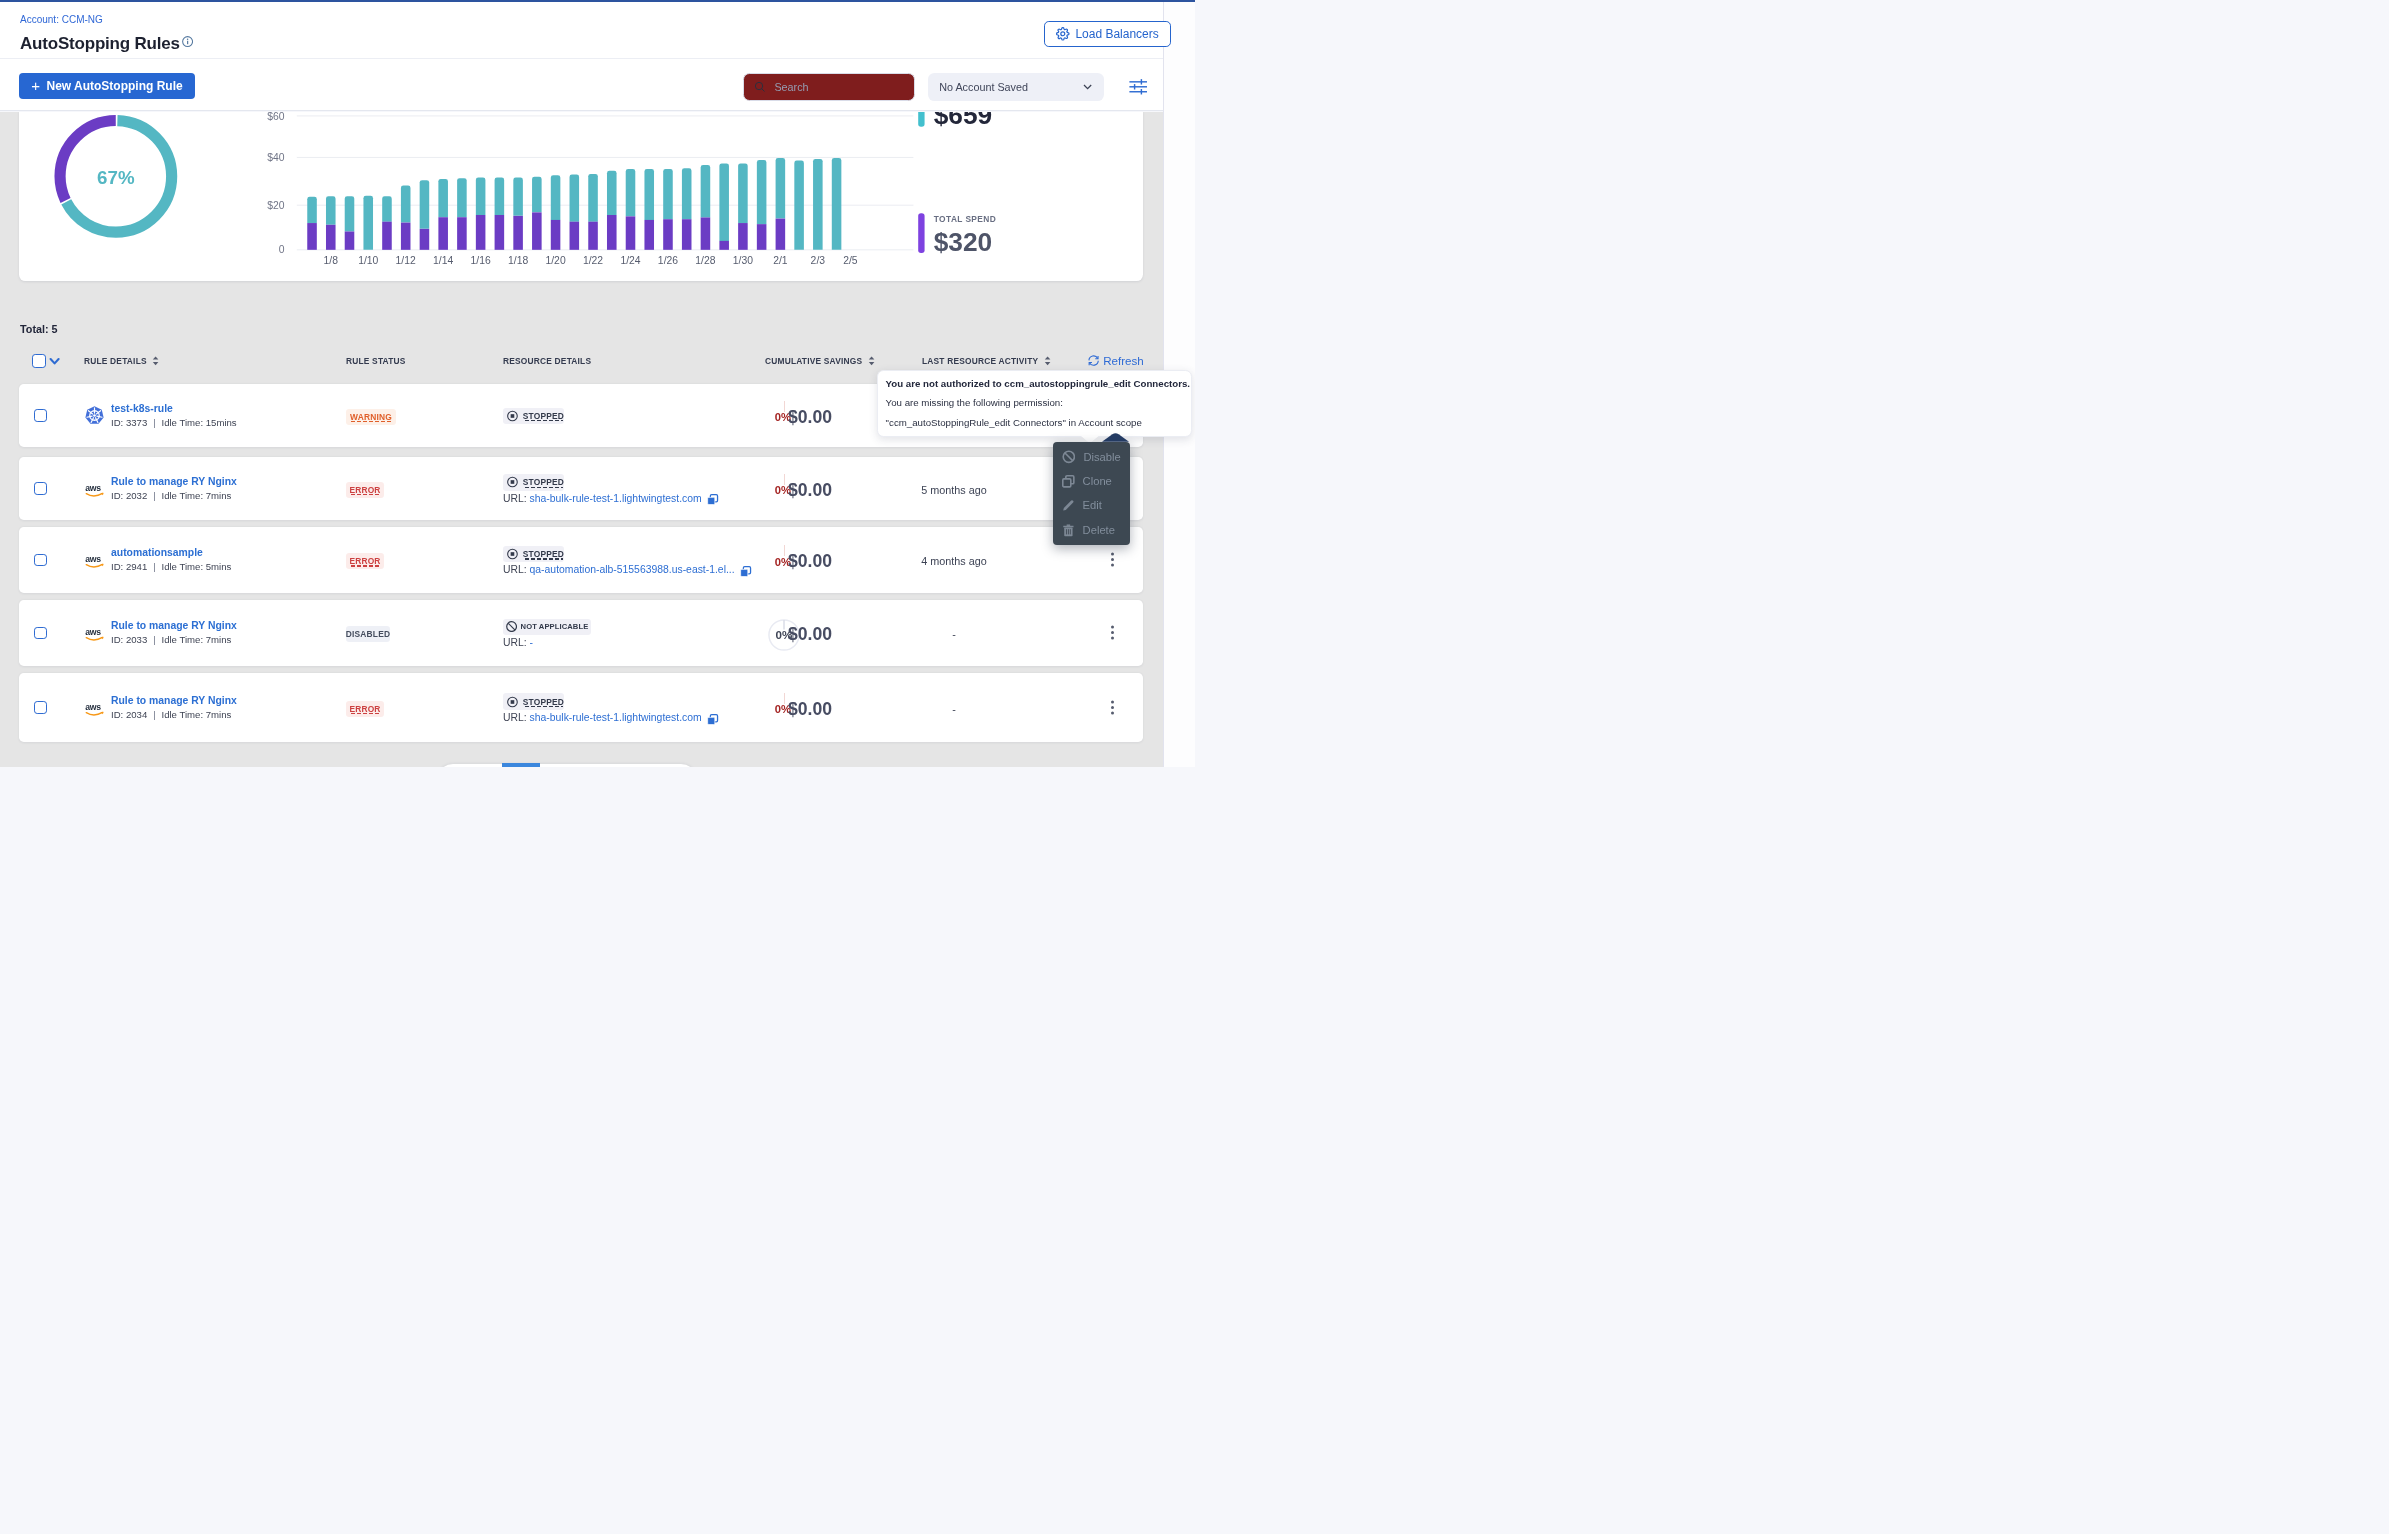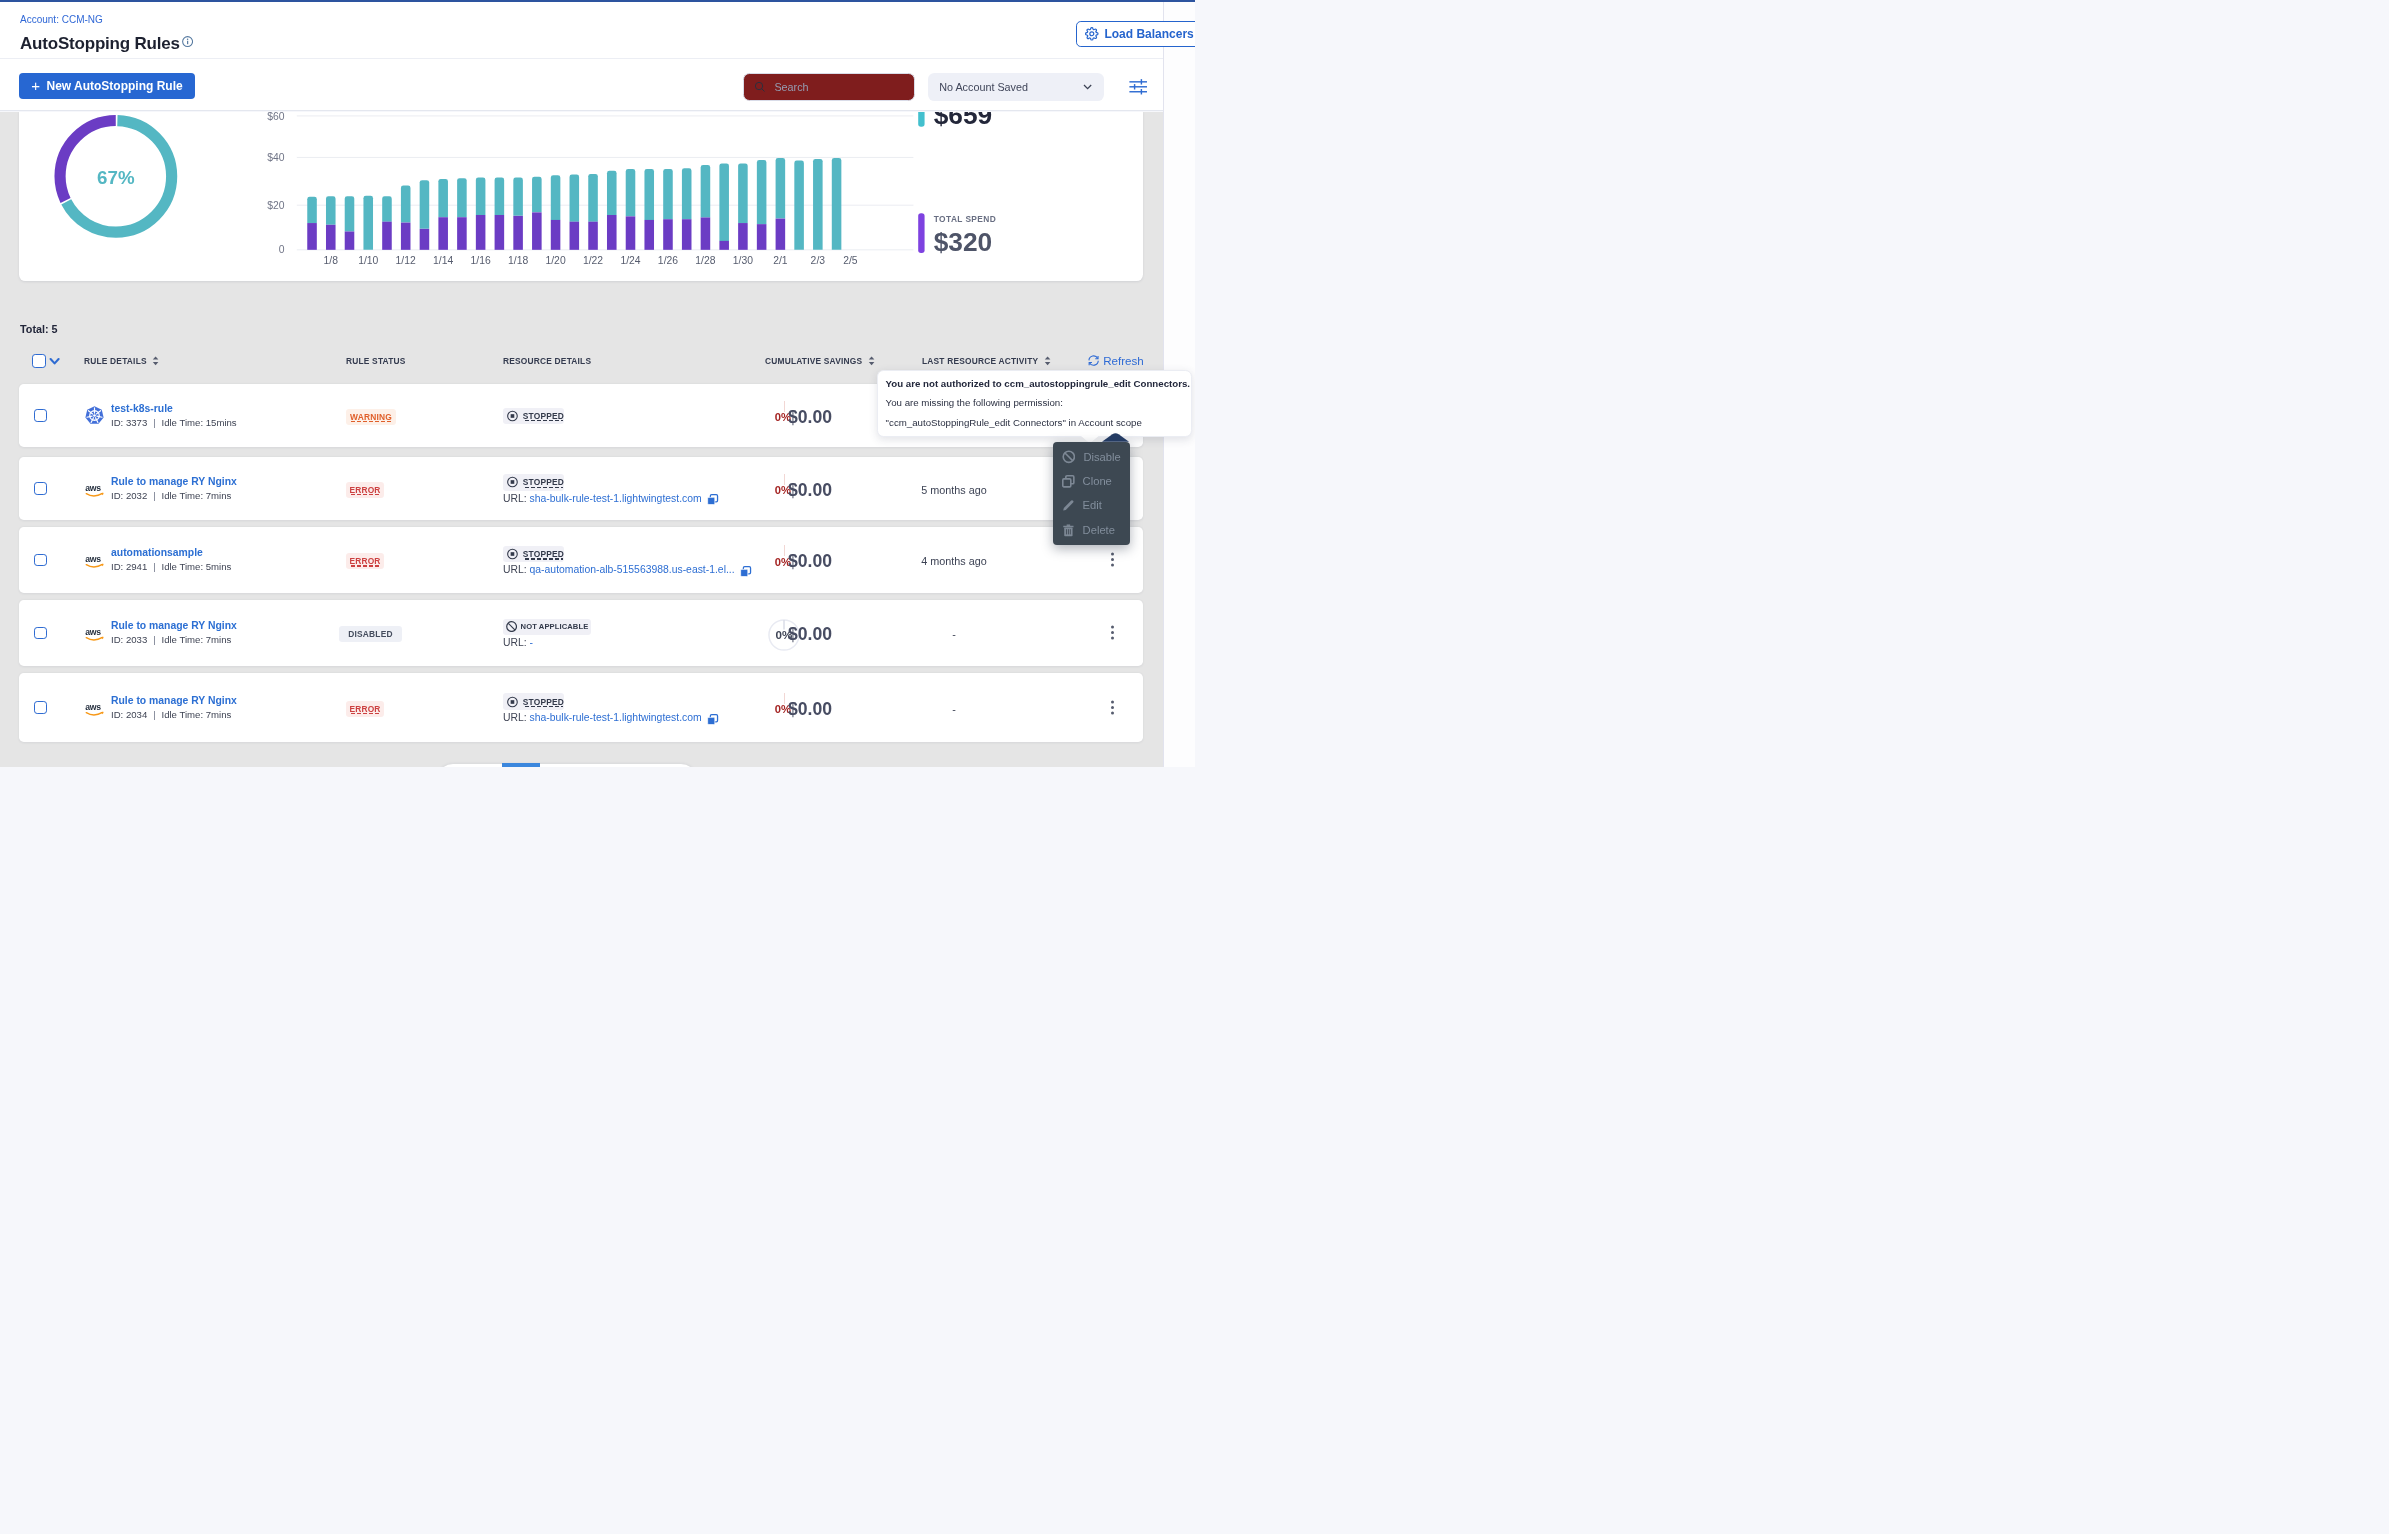--- a/index.html
+++ b/index.html
@@ -6,21 +6,21 @@
 html,body{width:1195px;height:767px;overflow:hidden;background:#f6f7fb;}
 .abs{position:absolute;}
 #page{position:relative;width:1195px;height:767px;}
 #topbar{position:absolute;left:0;top:0;width:1195px;height:2.4px;background:#2d549f;z-index:60;}
 #header{position:absolute;left:0;top:2.4px;width:1163px;height:57px;background:#fff;border-bottom:0.8px solid #eceef4;z-index:50;}
 #toolbar{position:absolute;left:0;top:59px;width:1163px;height:52px;background:#fff;border-bottom:0.8px solid #e4e7ef;z-index:40;}
 #main{position:absolute;left:0;top:112px;width:1164px;height:656px;background:#e5e5e5;overflow:hidden;}
 #gutter{position:absolute;left:1163px;top:2.4px;width:32px;height:765px;background:#fdfdfe;border-left:0.8px solid #e2e3ee;z-index:10;}
 .acctlink{position:absolute;left:20px;top:11.6px;font-size:10px;color:#3068d6;}
 .h1{position:absolute;left:20px;top:32px;font-size:17px;font-weight:bold;color:#1d2130;letter-spacing:-0.2px;}
-.lbbtn{position:absolute;left:1076px;top:18.4px;width:127px;height:26px;border:1.2px solid #2564cd;border-radius:4.8px;background:#fff;color:#2564cd;font-size:12px;font-weight:bold;display:flex;align-items:center;justify-content:center;gap:5.6px;}
+.lbbtn{position:absolute;left:1044px;top:18.4px;width:127px;height:26px;border:1.2px solid #2564cd;border-radius:4.8px;background:#fff;color:#2564cd;font-size:12px;font-weight:normal;display:flex;align-items:center;justify-content:center;gap:5.6px;}
 .newbtn{position:absolute;left:19px;top:14px;width:176px;height:25.6px;background:#2767d2;border-radius:4px;color:#fff;font-size:12px;font-weight:bold;display:flex;align-items:center;justify-content:center;gap:6.4px;}
 .search{position:absolute;left:743px;top:14px;width:172px;height:28px;border:0.8px solid #d9dce8;border-radius:6.4px;background:#7f1d1d;display:flex;align-items:center;padding-left:10.4px;gap:8px;}
 .search span{color:#959db2;font-size:10.8px;}
 .filtersel{position:absolute;left:928px;top:14px;width:176px;height:28px;background:#eef0f7;border-radius:6.4px;display:flex;align-items:center;justify-content:space-between;padding:0 11.2px;}
 .filtersel span{color:#40465a;font-size:10.8px;font-weight:500;}
 .card{position:absolute;left:19px;top:0px;width:1124px;height:169px;background:#fff;border-radius:0 0 6.4px 6.4px;box-shadow:0 0.8px 2.4px rgba(40,50,80,0.10);}
 .totalrow{position:absolute;left:20px;top:211px;font-size:10.8px;font-weight:600;color:#22263a;}
 .thead{position:absolute;left:0;top:240px;width:1144px;height:19px;}
 .th{position:absolute;top:4px;font-size:8.4px;font-weight:bold;color:#343b4f;letter-spacing:0.2px;}
 .chk{position:absolute;width:12.8px;height:12.8px;border:1.2px solid #2e6bd2;border-radius:3.2px;background:#fff;}
@@ -314,21 +314,21 @@
       <div class="row" style="top:488px;height:66px">
         <div class="rin" style="top:1px">
           <div class="chk" style="left:15px;top:25.6px"></div>
           <svg class="abs" style="left:66px;top:26px" width="20" height="15" viewBox="0 0 25 19">
             <text x="0" y="10" font-size="11" font-weight="bold" fill="#252f3e" letter-spacing="-0.3">aws</text>
             <path d="M1.5 13.5 Q 11 19.5 22 13.2" fill="none" stroke="#f79817" stroke-width="1.8" stroke-linecap="round"></path>
             <path d="M22.6 15.6 L23.3 12.2 L19.8 12.9 Z" fill="#f79817"></path>
           </svg>
           <div class="rtitle">Rule to manage RY Nginx</div>
           <div class="rsub">ID: 2033 <span class="sep">|</span> Idle Time: 7mins</div>
-          <div class="badge bdis" style="left:320px;top:25px;width:63px">DISABLED</div>
+          <div class="badge bdis" style="left:327px;top:25px;width:44px">DISABLED</div>
           <div class="badge bstop" style="left:484px;top:17.6px;width:88px;justify-content:flex-start;padding-left:3.2px;white-space:nowrap;font-size:7.6px;letter-spacing:0.1px;gap:3.2px">
             <svg width="11.2" height="11.2" viewBox="0 0 14 14">
               <circle cx="7" cy="7" r="6.1" fill="none" stroke="#32394a" stroke-width="1.5"></circle>
               <line x1="2.9" y1="2.9" x2="11.1" y2="11.1" stroke="#32394a" stroke-width="1.5"></line>
             </svg>
             <span>NOT APPLICABLE</span>
           </div>
           <div class="urlline" style="left:484px;top:36px">URL:&nbsp;<a style="color:#2d6ed3">-</a></div>
           <svg class="abs" style="left:749px;top:17.6px" width="32" height="32" viewBox="0 0 40 40">
             <circle cx="20" cy="20" r="18.8" fill="none" stroke="#e8eaf2" stroke-width="1.8"></circle>

